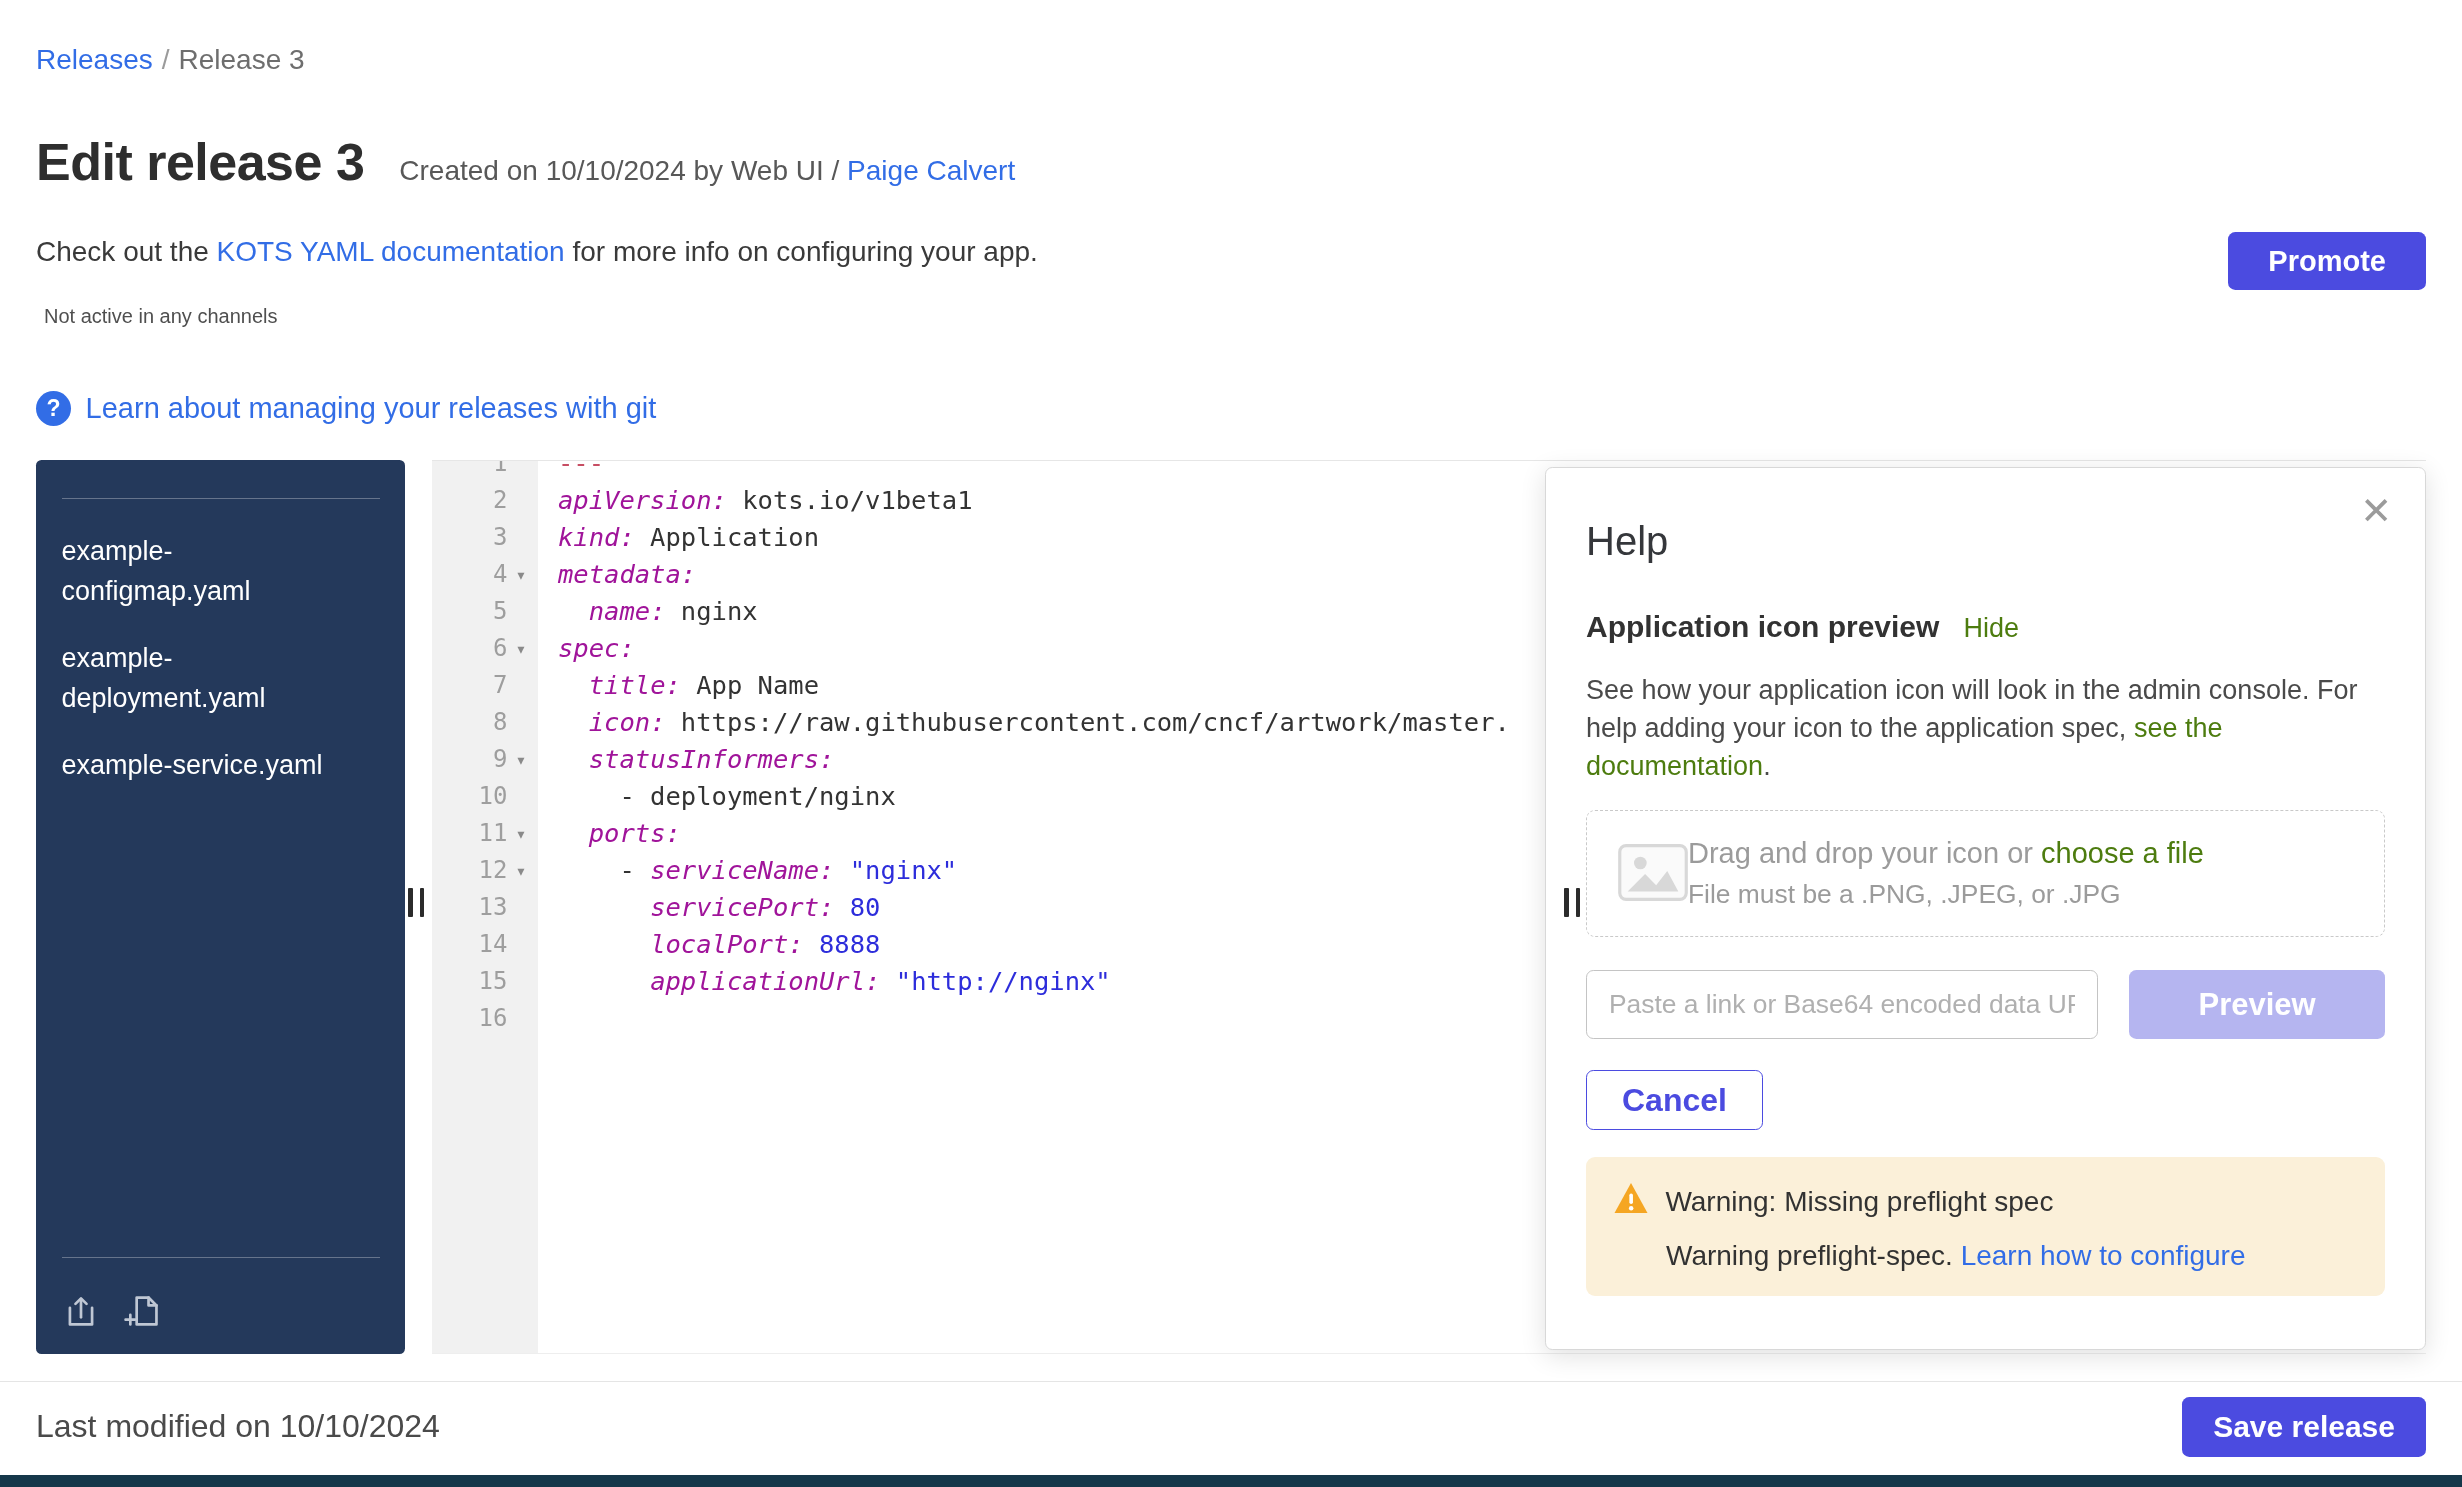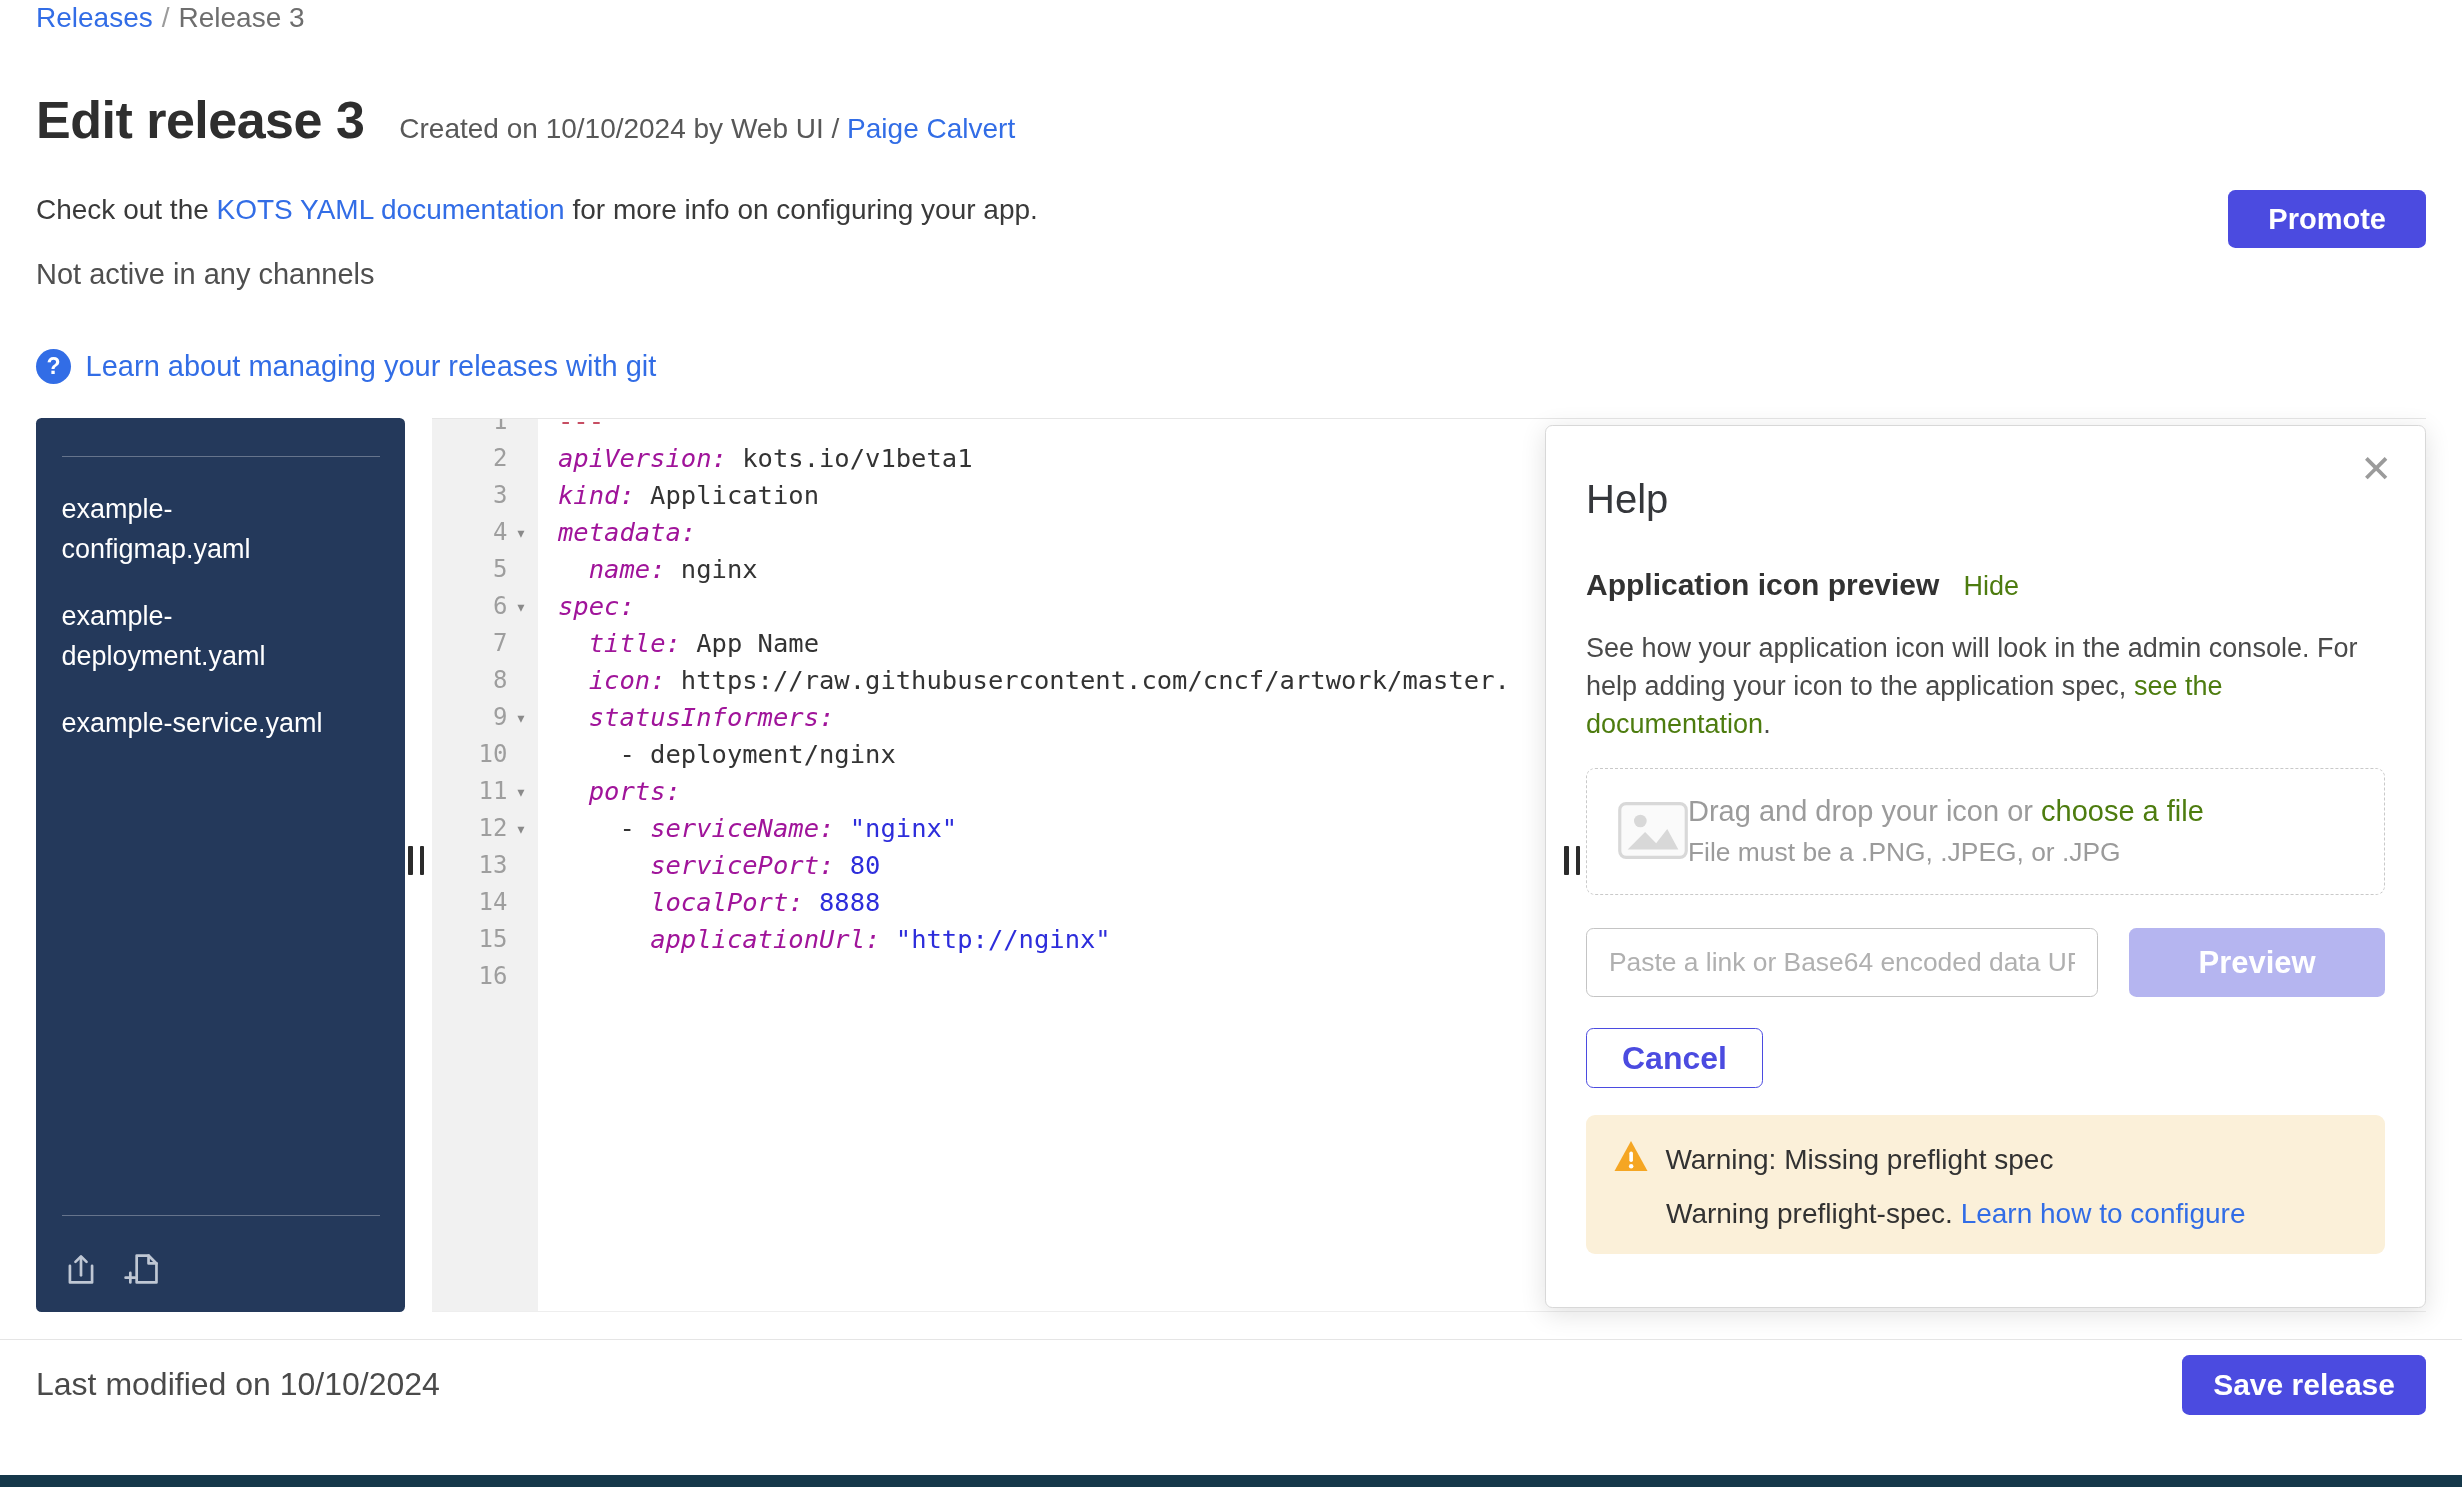--- a/index.html
+++ b/index.html
@@ -10,36 +10,36 @@
     color:#3a3a3a;
     -webkit-font-smoothing:antialiased;
   }
   a{text-decoration:none;cursor:pointer;}
   button{font-family:inherit;cursor:pointer;border:none;}
   input{font-family:inherit;}
 
   .page{height:100%;padding:0 36px;box-sizing:border-box;position:relative;}
 
   
-  .breadcrumb{font-size:28px;line-height:36px;}
+  .breadcrumb{padding-top:42px;font-size:28px;line-height:36px;}
   .bc-link{color:#326DE6;}
   .bc-sep{color:#9b9b9b;margin:0 9px;}
   .bc-current{color:#6e6e6e;}
 
   
   .title-row{margin-top:55px;display:flex;align-items:baseline;}
   .title-row h1{margin:0;font-size:52px;line-height:58px;font-weight:700;color:#2e2e2e;letter-spacing:-0.5px;}
   .created{margin-left:35px;font-size:28px;color:#585858;}
   .created a{color:#326DE6;}
 
   
   .info-row{margin-top:41px;display:flex;justify-content:space-between;align-items:flex-start;}
   .doc-line{font-size:28px;line-height:40px;color:#3a3a3a;}
   .doc-line a{color:#326DE6;}
-  .channel-status{margin-top:24px;font-size:29px;line-height:40px;color:#4f4f4f;}
+  .channel-status{margin-top:24px;font-size:20px;line-height:40px;color:#4f4f4f;margin-left:8px;}
   .btn-primary{
     background:#4B4BE0;color:#fff;font-weight:700;font-size:29px;
     height:58px;padding:0 40px;border-radius:7.3px;
   }
 
   
   .git-row{margin-top:50px;display:flex;align-items:center;height:44px;}
   .help-circle{
     width:35px;height:35px;border-radius:50%;background:#326DE6;color:#fff;
     display:inline-flex;align-items:center;justify-content:center;

